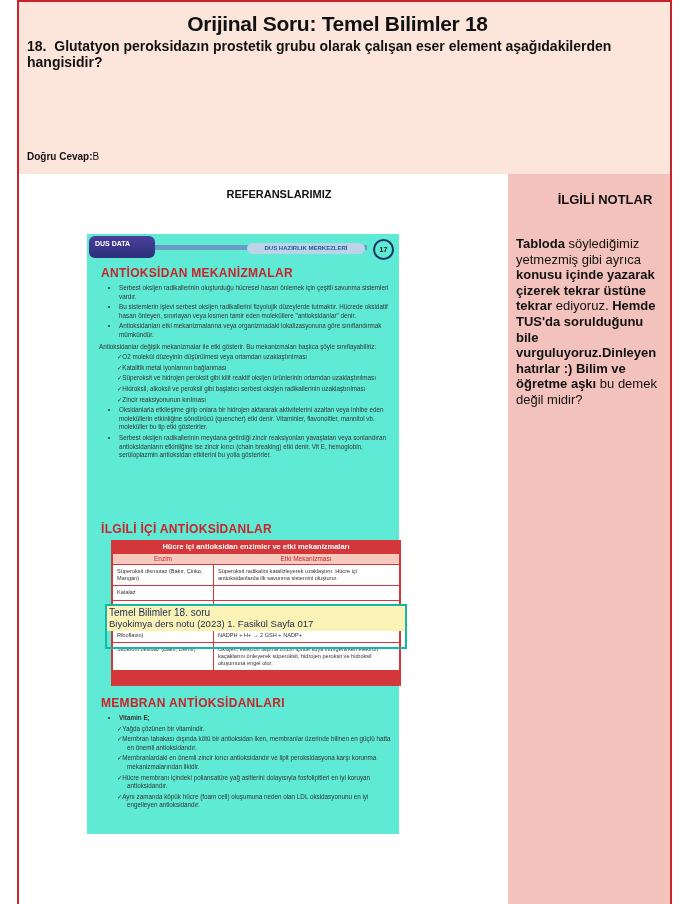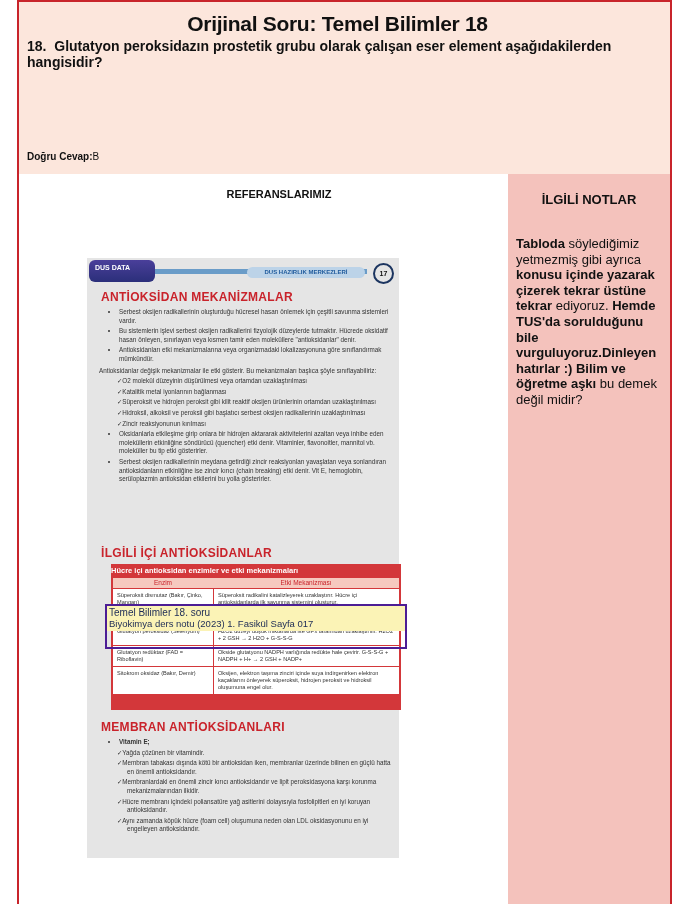--- a/index.html
+++ b/index.html
@@ -7,43 +7,43 @@
   .frame{position:absolute;left:17px;top:0;width:651px;height:904px;border:2px solid #c8242b;border-bottom:none;background:#fff;}
   .top{position:absolute;left:0;top:0;width:651px;height:172px;background:#fce6dc;}
   .title{position:absolute;left:0;top:10px;width:637px;text-align:center;font-size:21px;font-weight:bold;letter-spacing:-0.3px;}
   .copyright{position:absolute;left:0;top:40px;width:651px;text-align:center;font-size:8px;font-weight:bold;color:#d6202a;}
   .question{position:absolute;left:8px;top:36px;font-size:14px;font-weight:bold;}
   .options{position:absolute;left:26px;top:73px;font-size:10px;line-height:12.2px;}
   .options b{font-weight:bold;}
   .answer{position:absolute;left:8px;top:149px;font-size:10px;}
   .refs-title{position:absolute;left:0;top:186px;width:488px;text-align:center;font-size:11px;font-weight:bold;margin-left:16px;}
   .notes{position:absolute;left:489px;top:172px;width:162px;height:732px;background:#f4c2bc;}
-  .notes-title{position:absolute;left:0;top:18px;width:162px;text-align:center;font-size:13px;font-weight:bold;}
+  .notes-title{position:absolute;left:0;top:18px;width:162px;text-align:center;font-size:13px;font-weight:bold;padding-left:16px;}
   .notes-body{position:absolute;left:8px;top:62px;width:152px;font-size:13px;line-height:15.6px;}
-  .page{position:absolute;left:68px;top:256px;width:312px;height:600px;background:#e5e5e5;}
+  .page{position:absolute;left:68px;top:232px;width:312px;height:600px;background:#5eead4;}
   .hdr{position:absolute;left:0;top:0;width:312px;height:34px;}
   .logo{position:absolute;left:2px;top:2px;width:66px;height:22px;border-radius:6px;background:linear-gradient(#4a3f9a,#2b2f7a);}
   .logo span{position:absolute;left:6px;top:4px;color:#fff;font-size:7px;font-weight:bold;}
   .hdr-bar{position:absolute;left:68px;top:11px;width:212px;height:5px;background:#6a9cc8;}
   .hdr-pill{position:absolute;left:160px;top:9px;width:118px;height:11px;background:#bcd3e8;border-radius:6px;font-size:6px;font-weight:bold;color:#1e5a9c;text-align:center;line-height:11px;}
   .pagenum{position:absolute;left:286px;top:5px;width:17px;height:17px;border:2px solid #1c3560;border-radius:50%;font-size:7px;font-weight:bold;text-align:center;line-height:17px;}
   .h{position:absolute;left:14px;font-size:12px;font-weight:bold;color:#c9232b;letter-spacing:0.3px;}
   .p{position:absolute;left:22px;width:282px;font-size:6.3px;line-height:8.6px;color:#333;}
   .p ul{margin:0;padding-left:10px;}
   .p li{margin:0 0 2px 0;}
   .chk{list-style:none;padding-left:18px !important;}
   .chk li::before{content:"\2713 ";margin-left:-10px;}
   .tbl{position:absolute;left:24px;top:306px;width:290px;height:146px;background:#d3373a;}
-  .tbl-title{color:#fff;font-size:7.5px;font-weight:bold;text-align:left;height:14px;line-height:14px;}
+  .tbl-title{color:#fff;font-size:7.5px;font-weight:bold;text-align:center;height:14px;line-height:14px;}
   .tbl-head{display:flex;background:#f6c9bf;color:#c9232b;font-size:6.5px;height:10px;line-height:10px;margin:0 2px;}
   .tbl-head div{text-align:center;}
   .row{display:flex;background:#fff;margin:1px 2px 0 2px;font-size:5.6px;line-height:7px;color:#333;}
   .c1{width:92px;padding:3px 4px;border-right:1px solid #d3373a;}
   .c2{flex:1;padding:3px 4px;}
-  .highlight{position:absolute;left:86px;top:602px;width:302px;height:45px;border:2px solid #4c1d95;box-sizing:border-box;}
+  .highlight{position:absolute;left:86px;top:602px;width:302px;height:45px;border:2px solid #14b8a6;box-sizing:border-box;}
   .hl-fill{position:absolute;left:0;top:0;width:298px;height:25px;background:#fbf3b6;}
   .hl1{position:absolute;left:2px;top:1px;font-size:10px;color:#1b2a55;}
   .hl2{position:absolute;left:2px;top:12px;font-size:9.5px;color:#1b2a55;}
 </style>
 </head>
 <body>
 
 <div class="frame">
   <div class="top">
     <div class="title">Orijinal Soru: Temel Bilimler 18</div>

